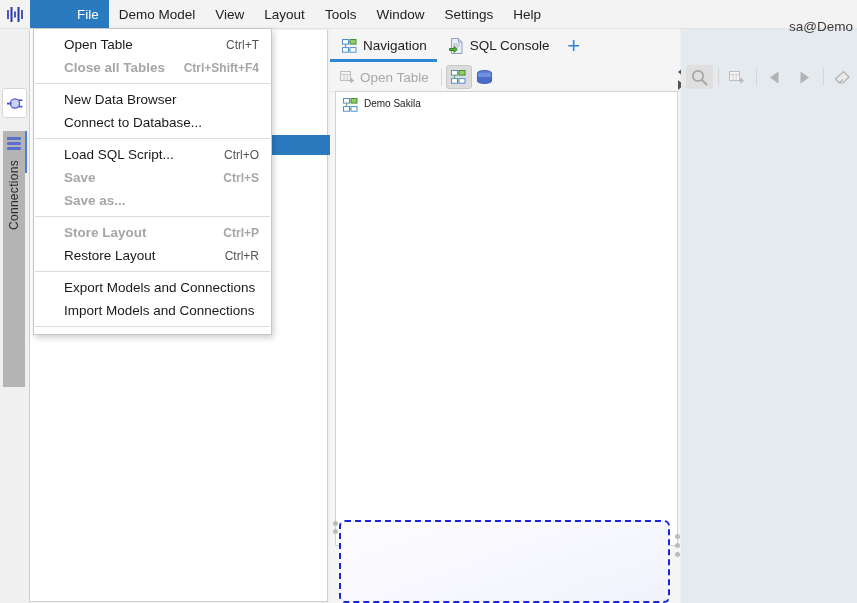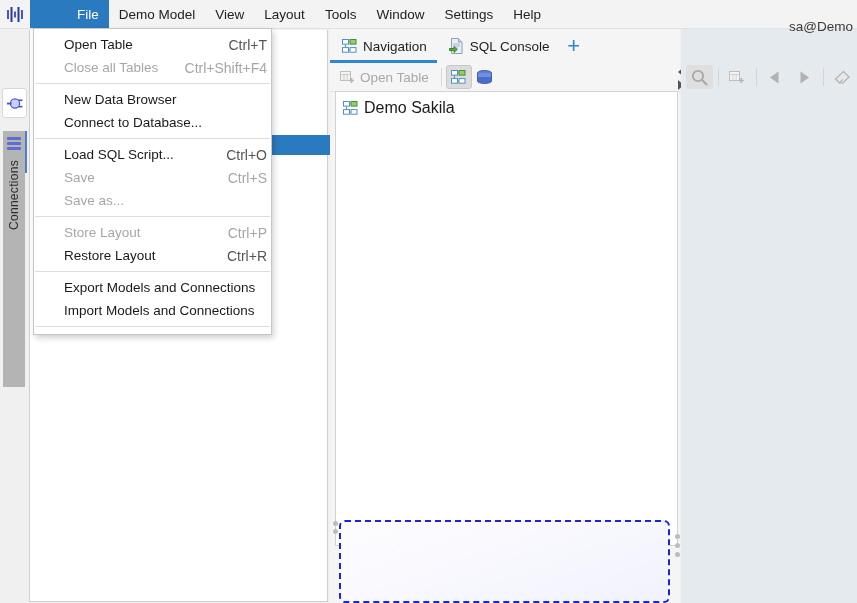--- a/index.html
+++ b/index.html
@@ -119,21 +119,21 @@
   
   #center {
     position: absolute; left: 330px; top: 29px;
     width: 350px; height: 574px;
     background: #f5f5f5;
   }
   #tabstrip {
     position: absolute; left: 0; top: 0;
     width: 350px; height: 34px;
     background: #f5f5f5;
-    display: flex; align-items: center;
+    display: flex; 
   }
   .tab {
     height: 33px;
     display: flex; align-items: center; gap: 6px;
     padding: 0 10px 0 12px;
     font-size: 13.5px;
     color: #1e1e1e;
     position: relative;
   }
   .tab.selected::after {
@@ -173,25 +173,25 @@
     box-sizing: border-box;
   }
   #tree-area {
     position: absolute; left: 5px; top: 62px;
     width: 343px; height: 455px;
     background: #ffffff;
     border: 1px solid #d3d3d3;
     box-sizing: border-box;
   }
   .tree-node {
-    display: flex; align-items: center; gap: 6px;
+    display: flex; align-items: flex-start; gap: 6px;
     height: 20px;
     padding-left: 7px;
     margin-top: 6px;
-    font-size: 16px;
+    font-size: 10px;
     color: #1a1a1a;
   }
 
   
   #tb-scroll {
     position: absolute; left: 345px; top: 34px;
     width: 12px; height: 30px;
     display: flex; flex-direction: column; align-items: center; justify-content: center;
   }
   .tri { width: 0; height: 0; }
@@ -258,24 +258,24 @@
   }
   .mi {
     height: 23px;
     display: flex; align-items: center;
     padding: 0 12px 0 30px;
     font-size: 13.5px;
     color: #1a1a1a;
     position: relative;
     white-space: nowrap;
   }
-  .mi.disabled { color: #a6a6a6; }
+  .mi.disabled { color: #a6a6a6; font-weight: bold; }
   .mi .accel {
-    position: absolute; right: 4px;
-    font-size: 14px;
+    position: absolute; right: 12px;
+    font-size: 12px;
     color: #555;
   }
   .mi.disabled .accel { color: #a6a6a6; }
   .mi-sep {
     height: 1px; background: #dcdcdc;
     margin: 4px 1px;
   }
 
   svg { display: block; }
 </style>

